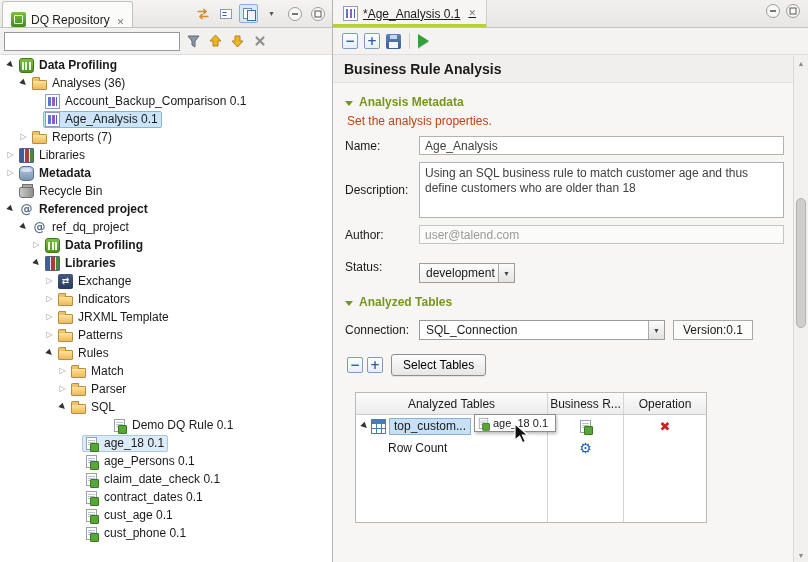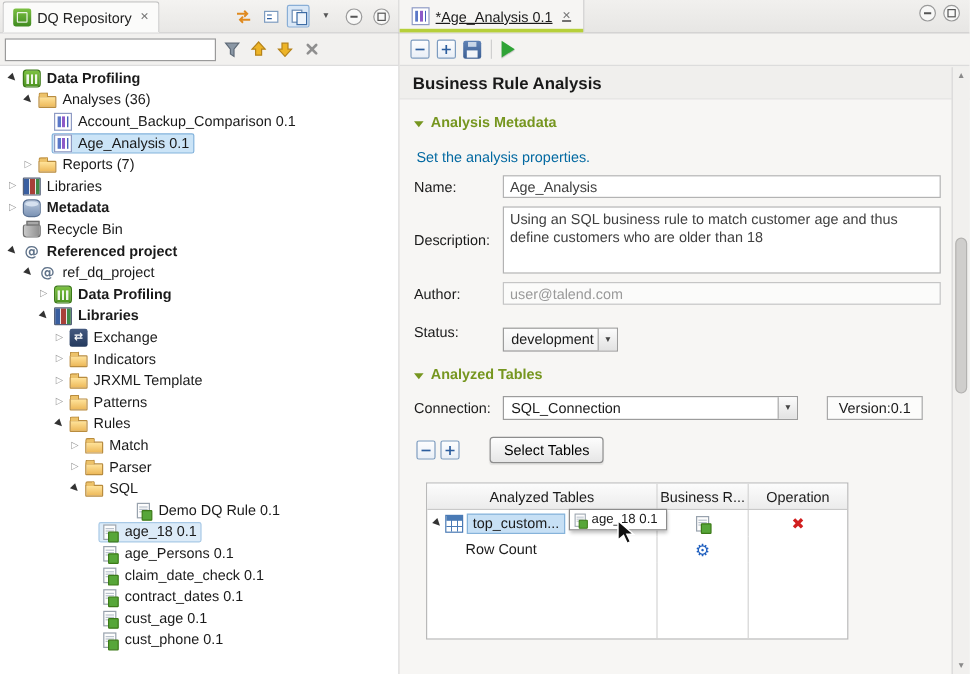--- a/index.html
+++ b/index.html
@@ -7,21 +7,21 @@
     --tab_underline:#b6cf3a; --gold:#e8a81c; --red:#d11f1f; --run_green:#2fa336; --gear_blue:#1f5fbf;
   }
   *{box-sizing:border-box;}
   html,body{margin:0;padding:0;}
   body{width:808px;height:562px;overflow:hidden;font-family:"Liberation Sans","DejaVu Sans",sans-serif;font-size:12px;color:#1a1a1a;background:#f2f1ef;}
   .app{display:flex;width:808px;height:562px;}
 
   
   .left-panel{width:333px;flex:0 0 333px;display:flex;flex-direction:column;border-right:1px solid #b5b5b5;background:#fff;}
   .view-tabbar{height:28px;flex:0 0 28px;background:linear-gradient(#f4f3f1,#e8e7e5);border-bottom:1px solid #c2c2c2;display:flex;align-items:flex-end;}
-  .view-tab{height:26px;display:flex;align-items:center;padding:0 8px;background:#fbfbfa;border:1px solid #c2c2c2;border-bottom:none;border-radius:3px 3px 0 0;margin-left:2px;}
+  .view-tab{height:26px;display:flex;align-items:flex-end;padding:0 8px;background:#fbfbfa;border:1px solid #c2c2c2;border-bottom:none;border-radius:3px 3px 0 0;margin-left:2px;}
   .vt-icon{width:15px;height:15px;background:linear-gradient(180deg,#7cc142,#3f8a1f);border-radius:2px;margin-right:5px;position:relative;}
   .vt-icon::after{content:"";position:absolute;inset:3px;border:1px solid rgba(255,255,255,.85);border-radius:1px;}
   .vt-label{margin-right:7px;color:#222;}
   .xglyph{font-size:9px;color:#777;line-height:1;}
   .view-actions{margin-left:auto;display:flex;align-items:center;gap:4px;padding:0 5px 4px 0;}
   .ta{display:flex;align-items:center;justify-content:center;width:19px;height:19px;border-radius:2px;}
   .ta.pressed{background:#d9e7f6;border:1px solid #89aed6;}
   .menu-arrow{font-size:7px;color:#555;}
 
   .search-row{height:27px;flex:0 0 27px;background:#f2f1ef;border-bottom:1px solid #ddd;display:flex;align-items:center;padding:0 4px;gap:5px;}
@@ -80,34 +80,34 @@
   .save-ic::before{content:"";position:absolute;left:3px;right:3px;bottom:1px;height:6px;background:#f2f5f9;}
   .save-ic::after{content:"";position:absolute;left:4px;right:4px;top:1px;height:4px;background:#c9d6e8;}
   .vsep{width:1px;height:16px;background:#cfcfcf;margin:0 2px;}
   .run-ic{width:0;height:0;border-left:11px solid var(--run_green);border-top:7px solid transparent;border-bottom:7px solid transparent;filter:drop-shadow(0 1px 0 rgba(0,0,0,.2));}
 
   .page-title-bar{height:28px;flex:0 0 28px;display:flex;align-items:center;padding:0 11px;font-size:14px;font-weight:bold;background:#f0efed;border-bottom:1px solid #e2e1df;}
 
   .editor-content{flex:1;position:relative;padding:0 24px 0 12px;overflow:hidden;background:#f7f6f4;}
   .sec-header{display:flex;align-items:center;margin-top:12px;font-weight:bold;color:var(--accent_green);}
   .twist{width:0;height:0;border-top:5px solid var(--accent_green);border-left:4px solid transparent;border-right:4px solid transparent;margin-right:6px;margin-top:2px;}
-  .sec-sub{margin:15px 0 8px 2px;color:#0369a1;}
+  .sec-sub{margin:5px 0 8px 2px;color:#c2410c;}
   .frow{display:flex;align-items:center;margin:7px 0;}
   .flabel{width:74px;flex:0 0 74px;}
   .txt{flex:1;height:19px;border:1px solid #b3b3b3;background:#fff;font:12px "Liberation Sans",sans-serif;padding:0 5px;color:#404040;}
   textarea.txt{height:56px;resize:none;padding:3px 5px;line-height:15px;}
   .txt.readonly{color:#9a9a9a;background:#fbfbfa;border-color:#c5c5c5;}
   .combo{display:flex;align-items:center;height:20px;border:1px solid #9c9c9c;background:#fff;}
   .combo .cval{flex:1;padding:0 6px;white-space:nowrap;overflow:hidden;}
   .combo .cbtn{width:16px;align-self:stretch;border-left:1px solid #a9a9a9;background:linear-gradient(#fbfbfb,#e2e2e2);display:flex;align-items:center;justify-content:center;font-size:7px;color:#444;}
   .status-combo{width:96px;flex:0 0 96px;background:linear-gradient(#fdfdfd,#f0f0f0);margin-top:12px;}
   .conn-combo{width:246px;flex:0 0 246px;}
-  .version-box{margin-left:24px;height:20px;border:1px solid #a9a9a9;background:#fcfcfb;display:flex;align-items:center;padding:0 9px;}
+  .version-box{margin-left:8px;height:20px;border:1px solid #a9a9a9;background:#fcfcfb;display:flex;align-items:center;padding:0 9px;}
   .tables-toolbar{display:flex;align-items:center;margin:14px 0 0 2px;gap:4px;}
-  .btn{margin-left:21px;height:22px;padding:0 11px;border:1px solid #8d8d8d;border-radius:3px;background:linear-gradient(#fdfdfd,#e6e6e6);font:12px "Liberation Sans",sans-serif;display:flex;align-items:center;box-shadow:0 1px 1px rgba(0,0,0,.08);}
+  .btn{margin-left:4px;height:22px;padding:0 11px;border:1px solid #8d8d8d;border-radius:3px;background:linear-gradient(#fdfdfd,#e6e6e6);font:12px "Liberation Sans",sans-serif;display:flex;align-items:center;box-shadow:0 1px 1px rgba(0,0,0,.08);}
 
   .an-wrap{position:relative;margin:16px 0 0 10px;width:352px;height:131px;border:1px solid #b9b9b9;background:#fff;overflow:hidden;}
   .an-head{display:flex;height:22px;background:linear-gradient(#fcfcfc,#ececec);border-bottom:1px solid #c9c9c9;}
   .an-th{display:flex;align-items:center;justify-content:center;}
   .c1{width:192px;flex:0 0 192px;border-right:1px solid #d4d4d4;}
   .c2{width:76px;flex:0 0 76px;border-right:1px solid #d4d4d4;}
   .c3{flex:1;}
   .an-body{display:flex;flex-direction:column;height:108px;}
   .an-row{display:flex;height:22px;flex:0 0 22px;}
   .an-td{display:flex;align-items:center;padding:0 2px;}

